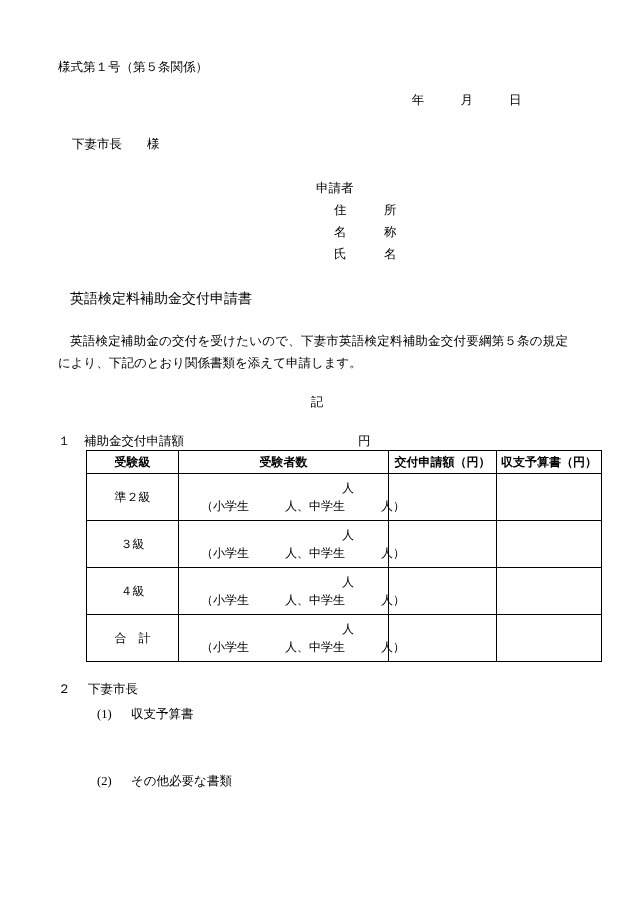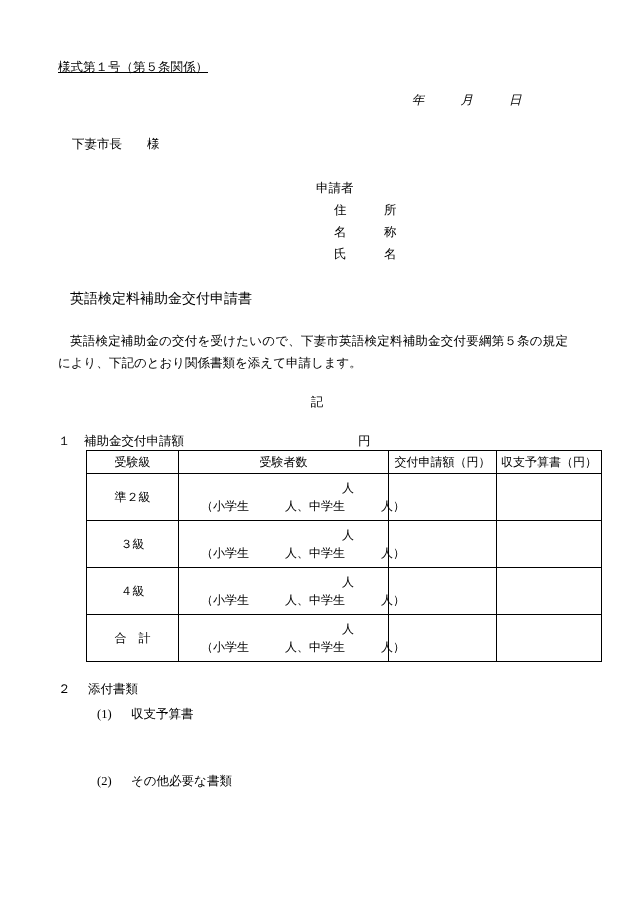--- a/index.html
+++ b/index.html
@@ -26,28 +26,26 @@
     width: 630px;
     height: 903px;
     padding: 58px 62px 0 58px;
     box-sizing: border-box;
     font-size: 12.5px;
     line-height: 1.55;
   }
   .form-no {
     margin: 0 0 0 0;
     font-size: 12.5px;
-    text-decoration: underline;
   }
   .date-line {
     margin: 14px 0 0 0;
     text-align: right;
     padding-right: 46px;
     letter-spacing: 0.5px;
-    font-style: italic;
   }
   .date-line span { display: inline-block; }
   .date-y { margin-right: 32px; }
   .date-m { margin-right: 32px; }
   .addressee {
     margin: 24px 0 0 14px;
   }
   .applicant-block {
     margin: 24px 0 0 0;
     padding-left: 258px;
@@ -91,20 +89,21 @@
   table.grant th, table.grant td {
     border: 1px solid #000000;
     font-size: 12px;
     font-weight: normal;
     padding: 0;
   }
   table.grant thead th {
     height: 22px;
     text-align: center;
     vertical-align: middle;
+    font-weight: bold;
   }
   .col-grade { width: 92px; }
   .col-count { width: 210px; }
   .col-total { width: 108px; }
   .col-apply { width: 105px; }
   td.grade {
     text-align: center;
     vertical-align: middle;
     height: 46px;
   }
@@ -225,21 +224,21 @@
             <div class="count-bot">（小学生　　　人、中学生　　　人）</div>
           </td>
           <td class="blank"></td>
           <td class="blank"></td>
         </tr>
       </tbody>
     </table>
 
     <div class="item2">
       <span class="num">２</span>
-      <span class="lbl">添付書類</span>
+      <span class="lbl">下妻市長</span>
     </div>
 
     <div class="sublist">
       <div class="row">
         <span class="sn">(1)</span><span>収支予算書</span>
       </div>
       <div class="row">
         <span class="sn">(2)</span><span>その他必要な書類</span>
       </div>
     </div>

